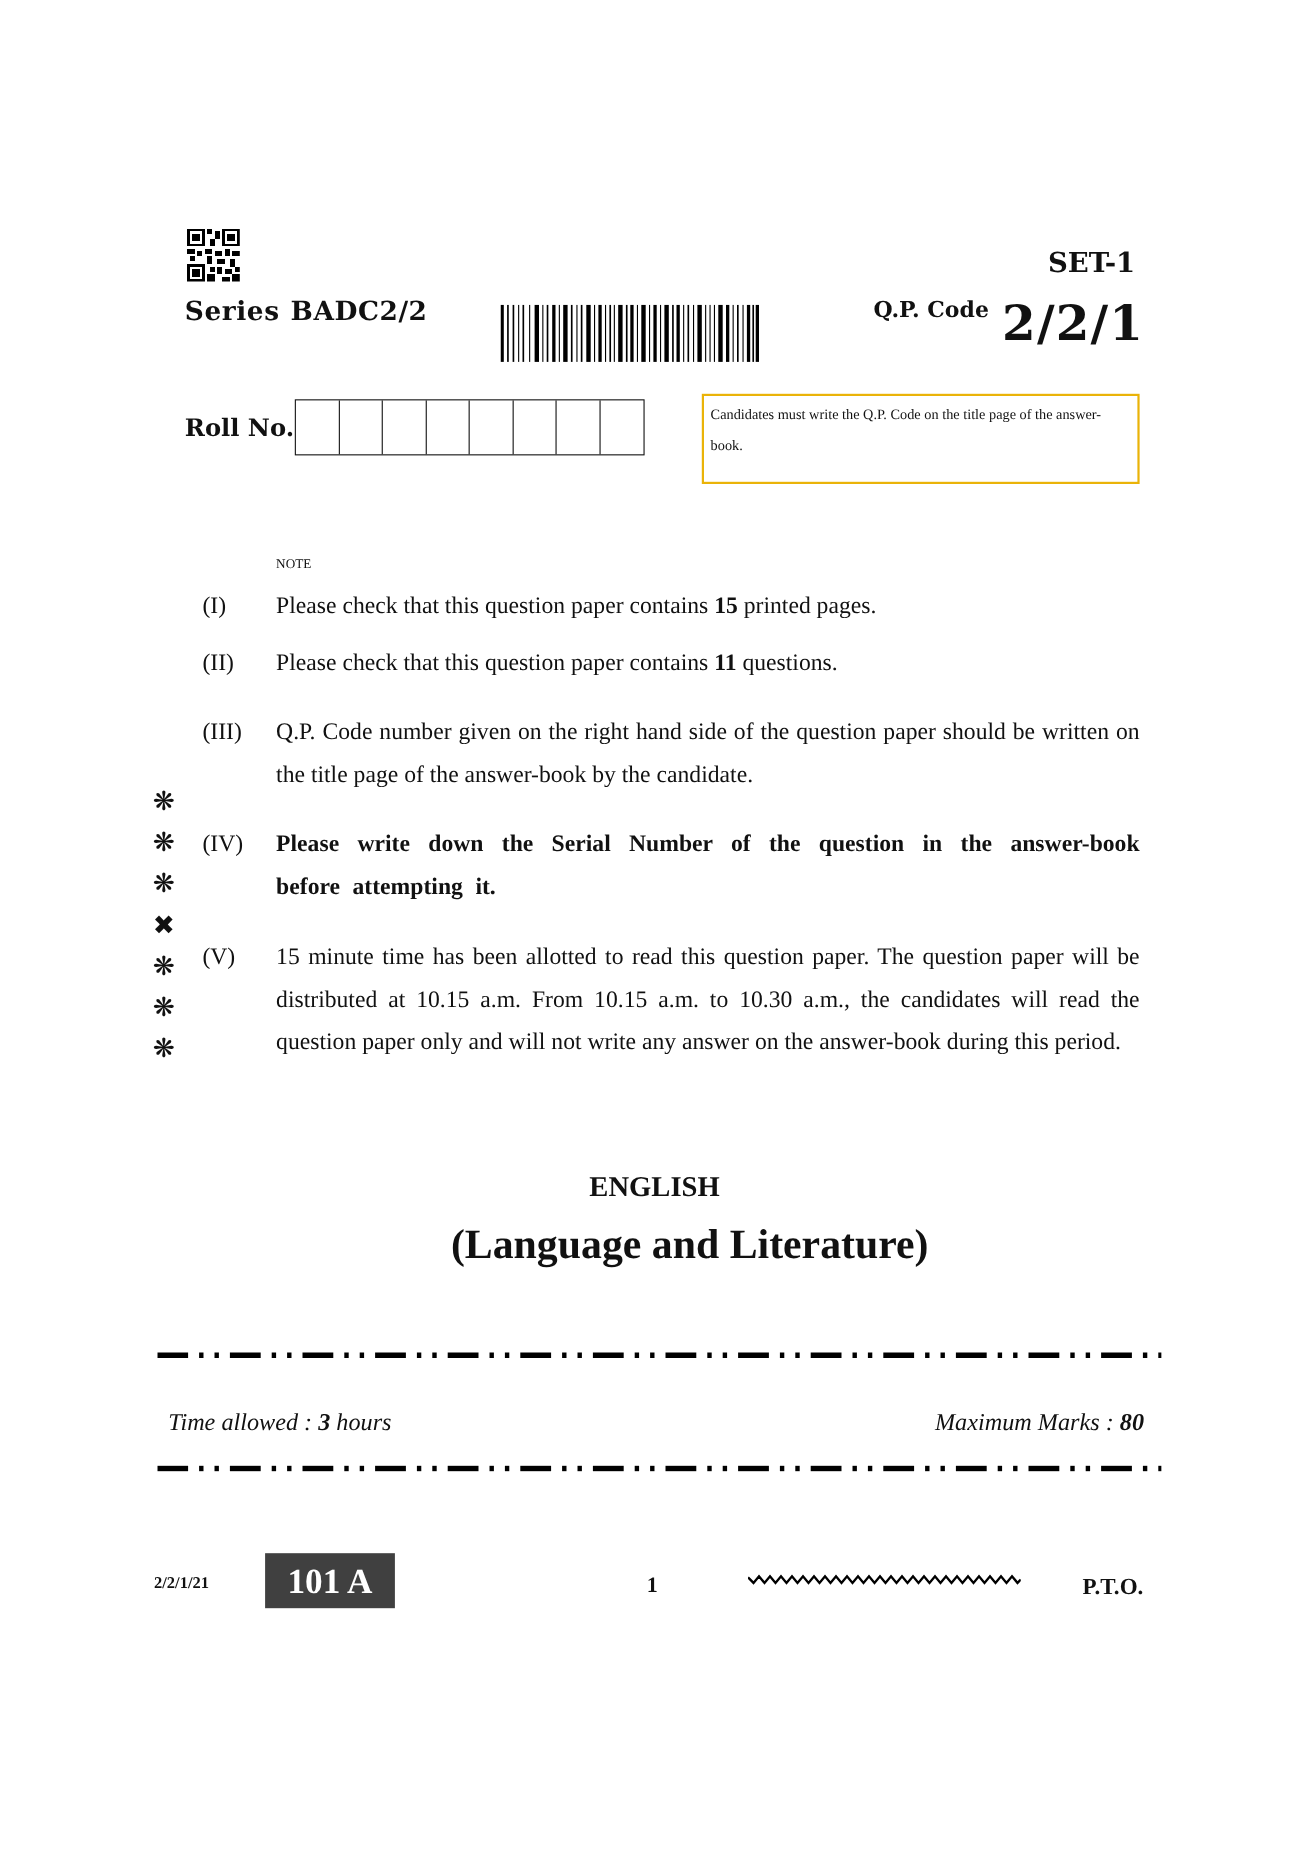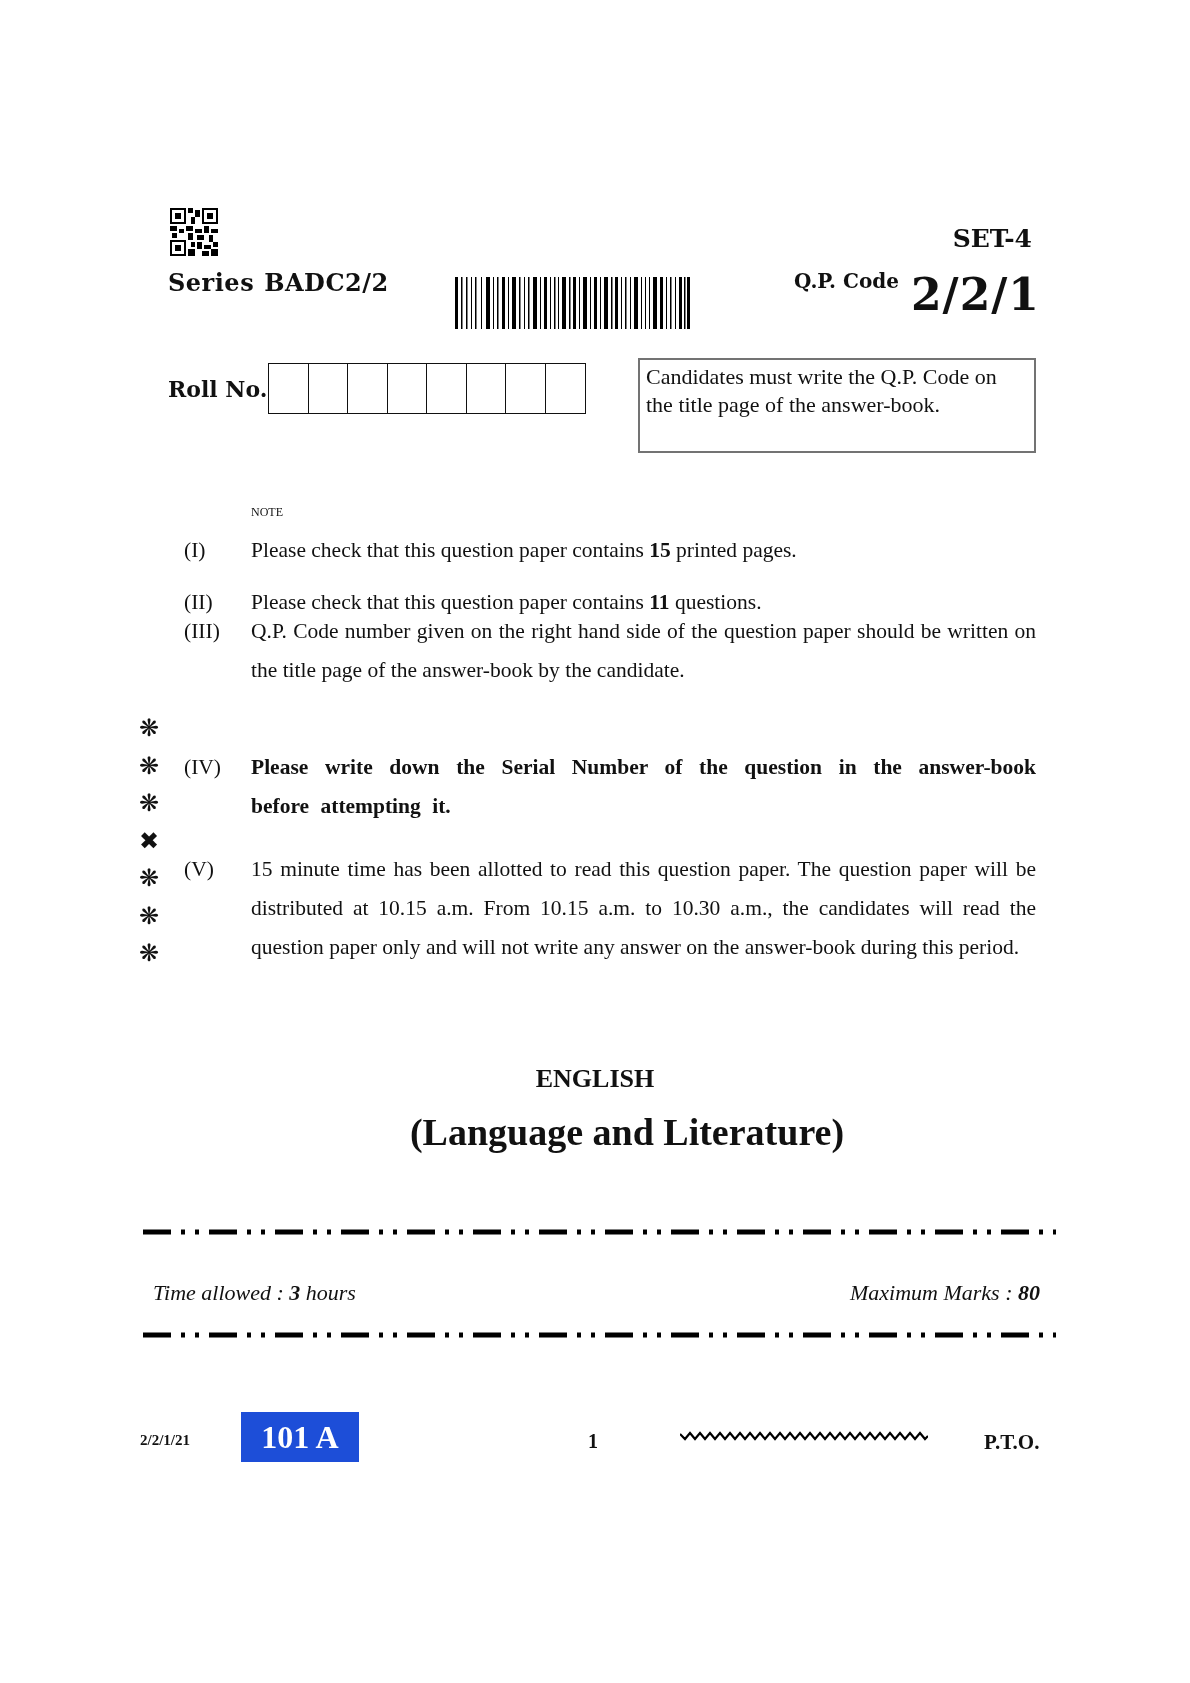--- a/index.html
+++ b/index.html
@@ -15,22 +15,22 @@
   .set { right: 158px; top: 224px; font-size: 25px; font-weight: bold; }
   .qp-wrap { right: 150px; top: 269px; display: flex; align-items: flex-start; }
   .qp-label { font-size: 20px; font-weight: bold; margin-right: 12px; }
   .qp-code { font-size: 44px; font-weight: bold; letter-spacing: 1px; }
 
   .roll-label { left: 168px; top: 376px; font-size: 22px; font-weight: bold; }
   .roll-boxes { left: 268px; top: 363px; display: flex; border: 1.5px solid #111; height: 49px; }
   .roll-box { width: 39.5px; height: 49px; border-right: 1.5px solid #111; box-sizing: border-box; }
   .roll-box:last-child { border-right: none; }
 
-  .notice { left: 638px; top: 358px; width: 398px; height: 95px; border: 2px solid #737373; box-sizing: border-box;
-            padding: 3px 6px; font-size: 22px; line-height: 28px; font-family: "Liberation Serif", serif; }
+  .notice { left: 638px; top: 358px; width: 398px; height: 82px; border: 2px solid #eab308; box-sizing: border-box;
+            padding: 3px 6px; font-size: 13px; line-height: 28px; font-family: "Liberation Serif", serif; }
 
   
   .note-head { left: 251px; top: 505px; font-size: 12px; font-weight: normal; font-family: "Liberation Serif", serif; }
   .note { left: 184px; width: 852px; font-size: 21.5px; line-height: 39px; font-family: "Liberation Serif", serif; display: flex; }
   .note .num { width: 67px; flex-shrink: 0; }
   .note .txt { flex: 1; text-align: justify; text-align-last: left; }
   .note .txt.b { font-weight: bold; word-spacing: 6px; }
 
   .markers { left: 136px; top: 715px; width: 26px; }
   .marker { height: 37.5px; font-size: 24px; line-height: 26px; text-align: center; }
@@ -38,21 +38,21 @@
   
   .title1 { left: 0; width: 1190px; top: 1064px; text-align: center; font-size: 26px; font-weight: bold; font-family: "Liberation Serif", serif; }
   .title2 { left: 0; width: 1190px; top: 1110px; text-align: center; font-size: 38px; font-weight: bold; font-family: "Liberation Serif", serif; margin-left: 32px; }
 
   .dash { left: 143px; width: 913px; height: 6px; }
   .time { left: 153px; top: 1280px; font-size: 22px; font-style: italic; font-family: "Liberation Serif", serif; }
   .marks { right: 150px; top: 1280px; font-size: 22px; font-style: italic; font-family: "Liberation Serif", serif; }
 
   
   .f-code { left: 140px; top: 1432px; font-size: 15px; font-weight: bold; font-family: "Liberation Serif", serif; }
-  .f-badge { left: 241px; top: 1412px; width: 118px; height: 50px; background: #1d4ed8; color: #fff;
+  .f-badge { left: 241px; top: 1412px; width: 118px; height: 50px; background: #404040; color: #fff;
              font-size: 32px; font-weight: bold; line-height: 50px; text-align: center; font-family: "Liberation Serif", serif; }
   .f-page { left: 588px; top: 1430px; font-size: 20px; font-weight: bold; font-family: "Liberation Serif", serif; }
   .f-wave { left: 680px; top: 1428px; width: 248px; height: 16px; }
   .f-pto { left: 984px; top: 1430px; font-size: 21px; font-weight: bold; font-family: "Liberation Serif", serif; }
 </style>
 </head>
 <body>
 
 <svg class="abs qr" viewBox="0 0 21 21" shape-rendering="crispEdges">
   <rect x="0" y="0" width="7" height="7" fill="#000"></rect>
@@ -135,21 +135,21 @@
       <rect x="205" y="0" width="3" height="52"></rect>
       <rect x="211" y="0" width="1" height="52"></rect>
     <rect x="215" y="0" width="1.5" height="52"></rect>
       <rect x="220" y="0" width="1" height="52"></rect>
       <rect x="224" y="0" width="3" height="52"></rect>
     <rect x="229" y="0" width="1.5" height="52"></rect>
       <rect x="232" y="0" width="3" height="52"></rect>
   </g>
 </svg>
 
-<div class="abs set">SET-4</div>
+<div class="abs set">SET-1</div>
 
 <div class="abs qp-wrap">
   <span class="qp-label">Q.P. Code</span>
   <span class="qp-code">2/2/1</span>
 </div>
 
 <div class="abs roll-label">Roll No.</div>
 <div class="abs roll-boxes">
   <div class="roll-box"></div>
   <div class="roll-box"></div>
@@ -168,21 +168,21 @@
 <div class="abs note" style="top: 531px;">
   <span class="num">(I)</span>
   <span class="txt" style="text-align:left"><span>Please check that this question paper contains </span><b>15</b><span> printed pages.</span></span>
 </div>
 
 <div class="abs note" style="top: 583px;">
   <span class="num">(II)</span>
   <span class="txt" style="text-align:left"><span>Please check that this question paper contains </span><b>11</b><span> questions.</span></span>
 </div>
 
-<div class="abs note" style="top: 612px; justify-content: center;">
+<div class="abs note" style="top: 646px; justify-content: center;">
   <span class="num">(III)</span>
   <span class="txt">Q.P. Code number given on the right hand side of the question paper should be written on the title page of the answer-book by the candidate.</span>
 </div>
 
 <div class="abs note" style="top: 748px;">
   <span class="num">(IV)</span>
   <span class="txt b">Please write down the Serial Number of the question in the answer-book before attempting it.</span>
 </div>
 
 <div class="abs note" style="top: 850px;">

